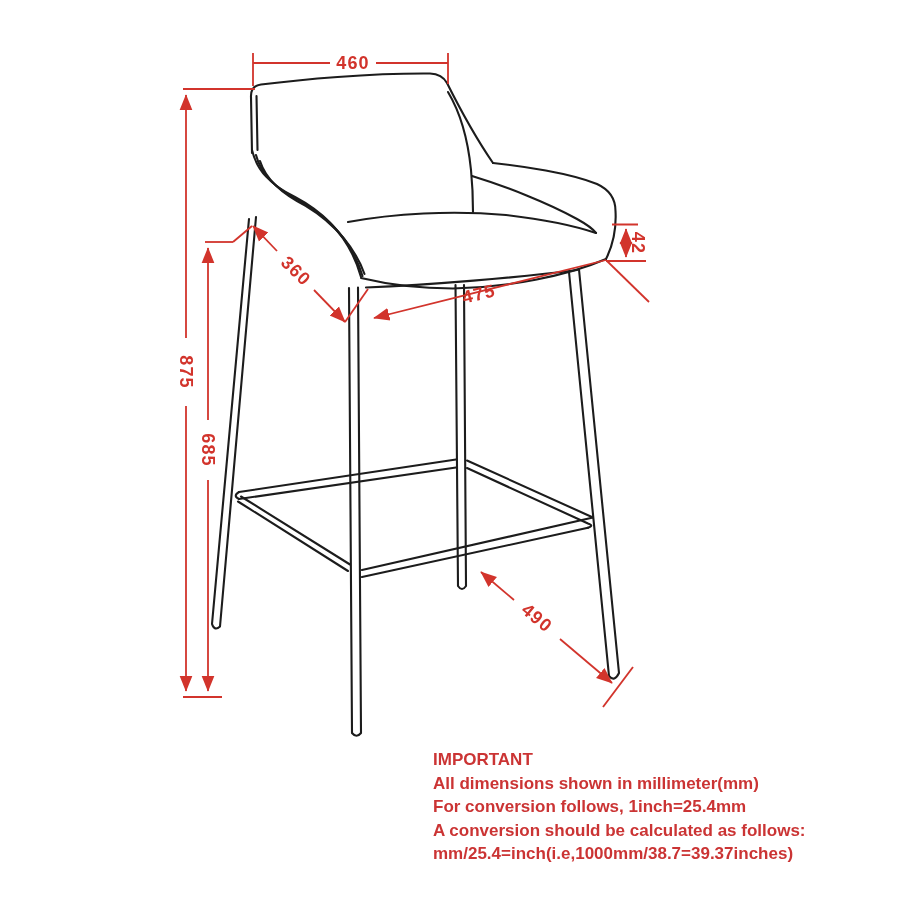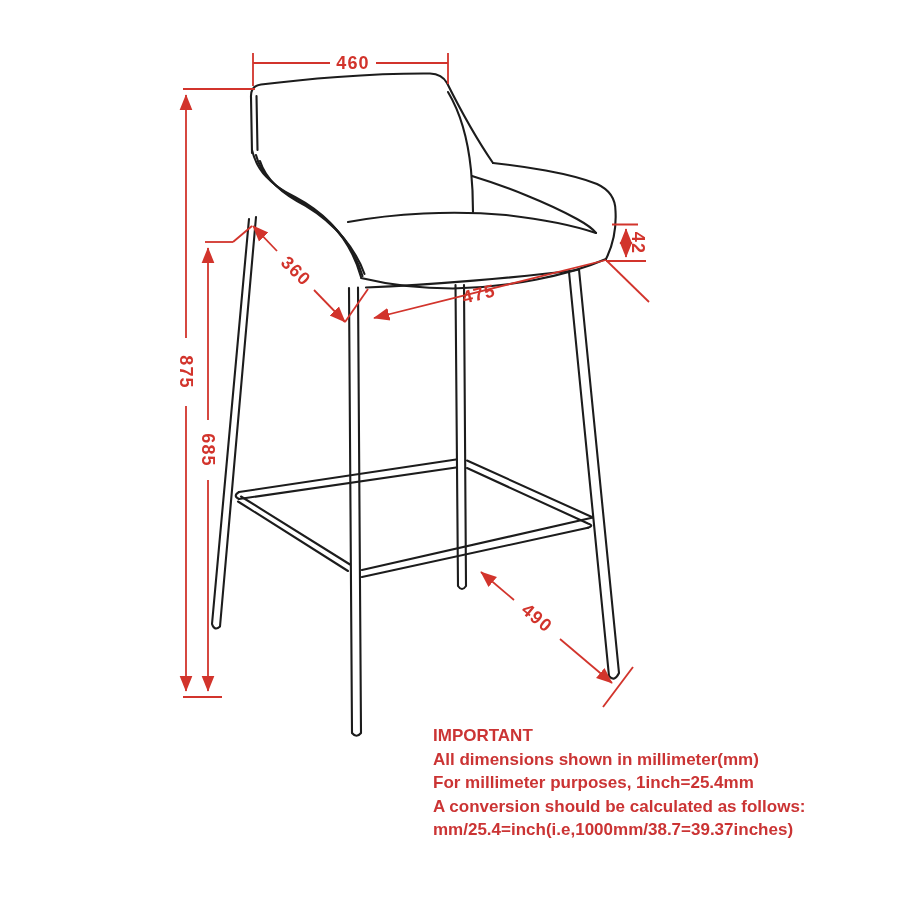--- a/index.html
+++ b/index.html
@@ -8,21 +8,21 @@
     font-family:"Liberation Sans", sans-serif;
   }
   .canvas{position:absolute;left:0;top:0;}
   svg .blk{stroke:#1c1c1c;stroke-width:2.1;fill:none;stroke-linecap:round;stroke-linejoin:round;}
   svg .red{stroke:#d2342c;stroke-width:1.8;fill:none;stroke-linecap:butt;}
   svg .dimtxt{
     fill:#d2342c;font-family:"Liberation Sans", sans-serif;font-weight:bold;
     font-size:18px;letter-spacing:1.2px;text-anchor:middle;dominant-baseline:central;
   }
   .notes{
-    position:absolute;left:433px;top:724px;width:400px;
+    position:absolute;left:433px;top:748px;width:400px;
     color:#cb3434;font-weight:bold;font-size:17px;line-height:23.5px;
   }
   .notes div{white-space:nowrap;}
 </style>
 </head>
 <body>
 
 <svg class="canvas" width="900" height="900" viewBox="0 0 900 900">
   <defs>
     <marker id="arr" viewBox="0 0 10 10" refX="9" refY="5" markerWidth="9.5" markerHeight="9.5" orient="auto-start-reverse">
@@ -107,16 +107,16 @@
       <path class="red" marker-end="url(#arr)" d="M 560,639 L 612,683"></path>
       <path class="red" d="M 633,667 L 603,707"></path>
       <text class="dimtxt" transform="translate(537,618) rotate(40)">490</text>
     </g>
   </g>
 </svg>
 
 <div class="notes">
   <div>IMPORTANT</div>
   <div>All dimensions shown in millimeter(mm)</div>
-  <div>For millimeter purposes, 1inch=25.4mm</div>
+  <div>For conversion follows, 1inch=25.4mm</div>
   <div>A conversion should be calculated as follows:</div>
   <div>mm/25.4=inch(i.e,1000mm/38.7=39.37inches)</div>
 </div>
 
 </body></html>

